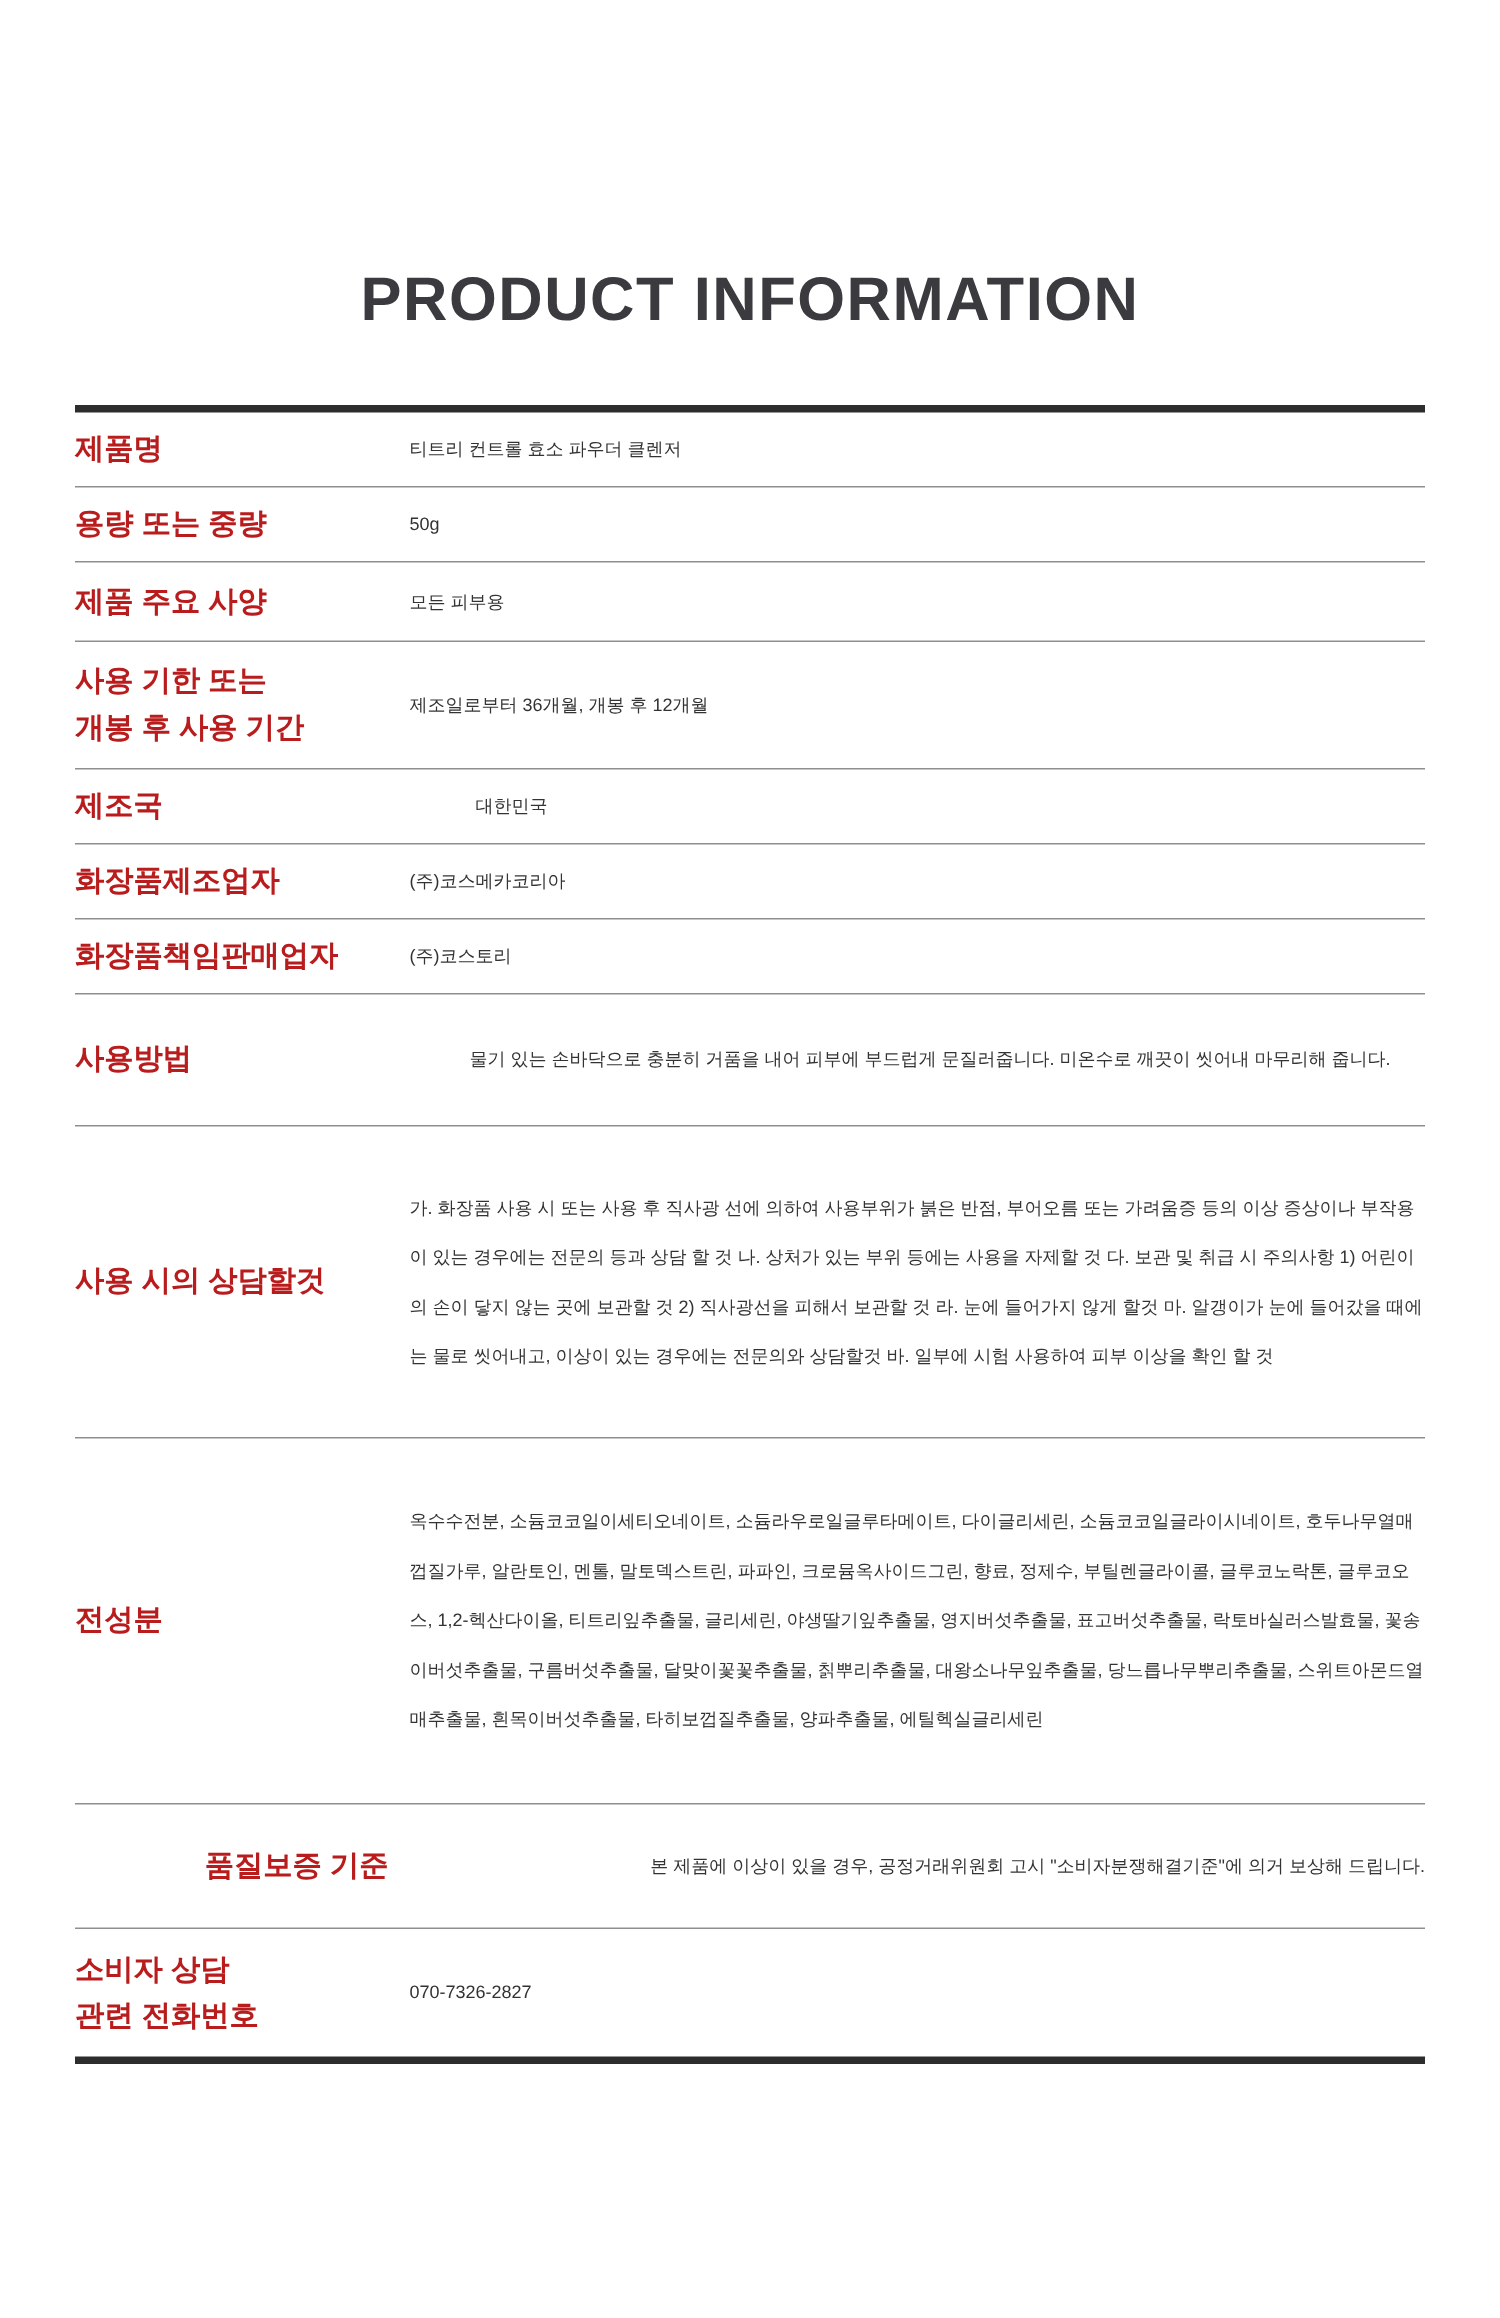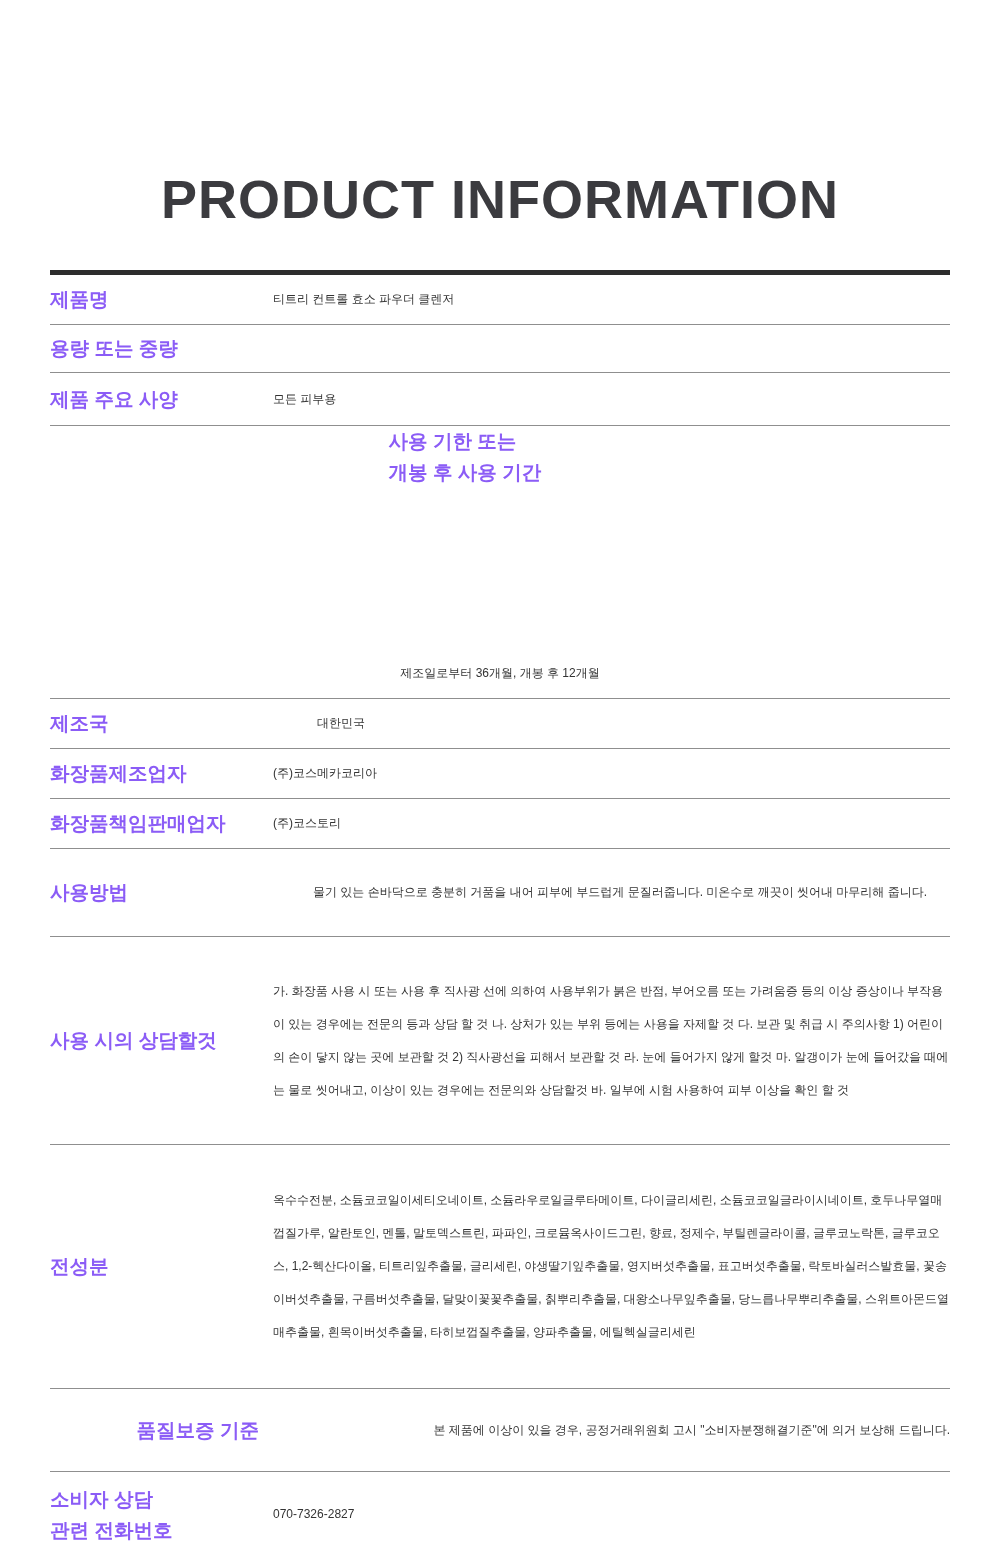--- a/index.html
+++ b/index.html
@@ -12,21 +12,21 @@
     width: 1000px;
     height: 1545px;
     background: #ffffff;
     box-sizing: border-box;
     padding-top: 172px;
     overflow: hidden;
   }
   .page-title {
     margin: 0 0 44px 0;
     text-align: center;
-    font-size: 54px;
+    font-size: 41px;
     line-height: 54px;
     font-weight: 700;
     letter-spacing: 1px;
     color: #3b3b3f;
   }
   .info-table {
     margin: 0 50px;
     width: 900px;
     box-sizing: border-box;
     border-top: 5px solid #2d2d2d;
@@ -41,41 +41,41 @@
   .info-row:last-child {
     border-bottom: none;
   }
   .cell-label {
     flex: 0 0 223px;
     width: 223px;
     box-sizing: border-box;
     padding-right: 14px;
     font-size: 19.5px;
     font-weight: 700;
-    color: #8b5cf6;
+    color: #b91c1c;
     line-height: 31px;
     white-space: pre-line;
   }
   .cell-value {
     flex: 1 1 auto;
     box-sizing: border-box;
     padding: 8px 0;
     font-size: 12px;
     font-weight: 400;
     color: #333333;
     line-height: 33px;
     word-break: break-all;
     overflow-wrap: anywhere;
     white-space: normal;
   }
   
   .r1  { min-height: 49px; }
   .r2  { min-height: 48px; }
   .r3  { min-height: 53px; }
-  .r4  { min-height: 85px; flex-direction: column; }
+  .r4  { min-height: 85px; }
   .r5  { min-height: 49px; gap: 44px; }
   .r6  { min-height: 48px; }
   .r7  { min-height: 47px; justify-content: space-between; }
   .r8  { min-height: 88px; gap: 40px; }
   .r9  { min-height: 208px; }
   .r10 { min-height: 244px; }
   .r11 { min-height: 83px; text-align: right; }
   .r12 { min-height: 85px; }
 </style>
 </head>
@@ -87,20 +87,21 @@
 
   <div class="info-table">
 
     <div class="info-row r1">
       <div class="cell-label">제품명</div>
       <div class="cell-value">티트리 컨트롤 효소 파우더 클렌저</div>
     </div>
 
     <div class="info-row r2">
       <div class="cell-label">용량 또는 중량</div>
+      <div class="cell-value">50g</div>
     </div>
 
     <div class="info-row r3">
       <div class="cell-label">제품 주요 사양</div>
       <div class="cell-value">모든 피부용</div>
     </div>
 
     <div class="info-row r4">
       <div class="cell-label">사용 기한 또는
 개봉 후 사용 기간</div>

